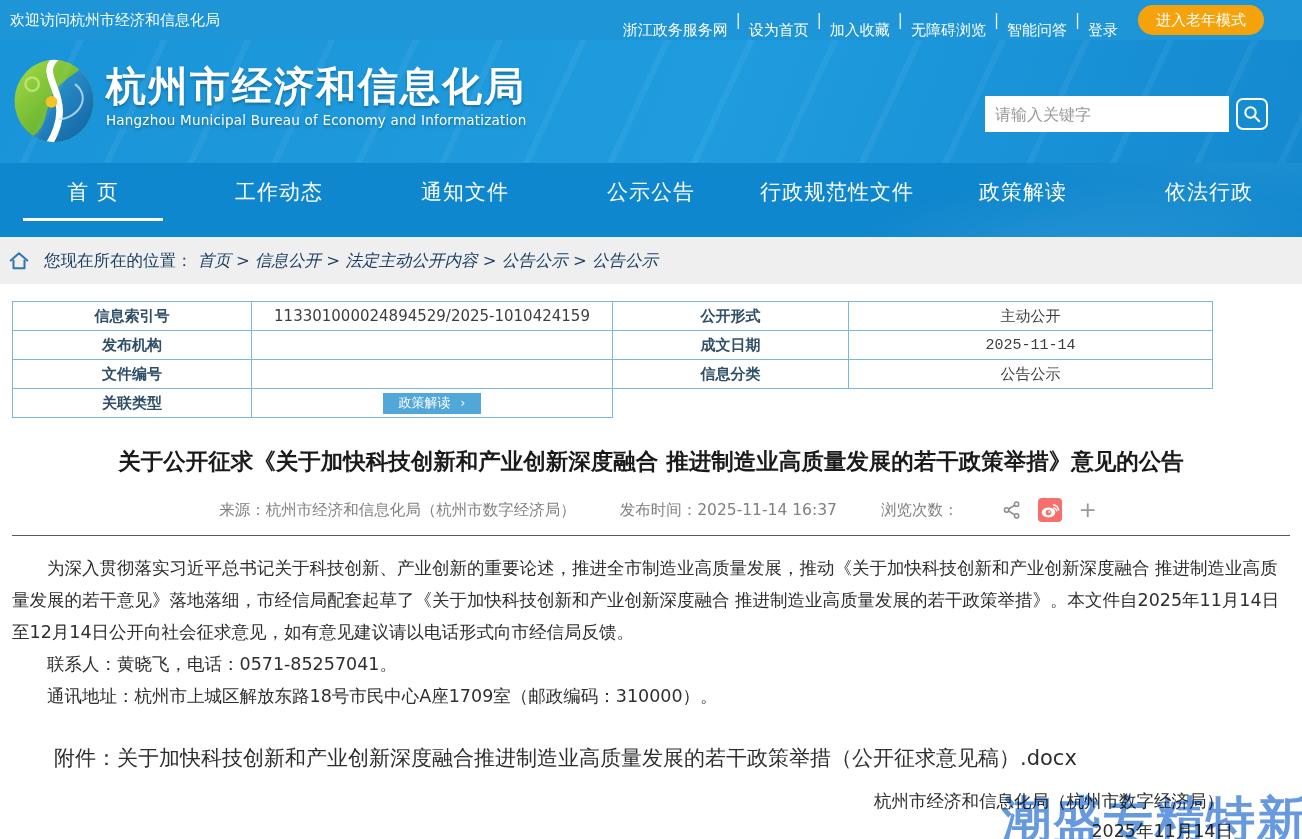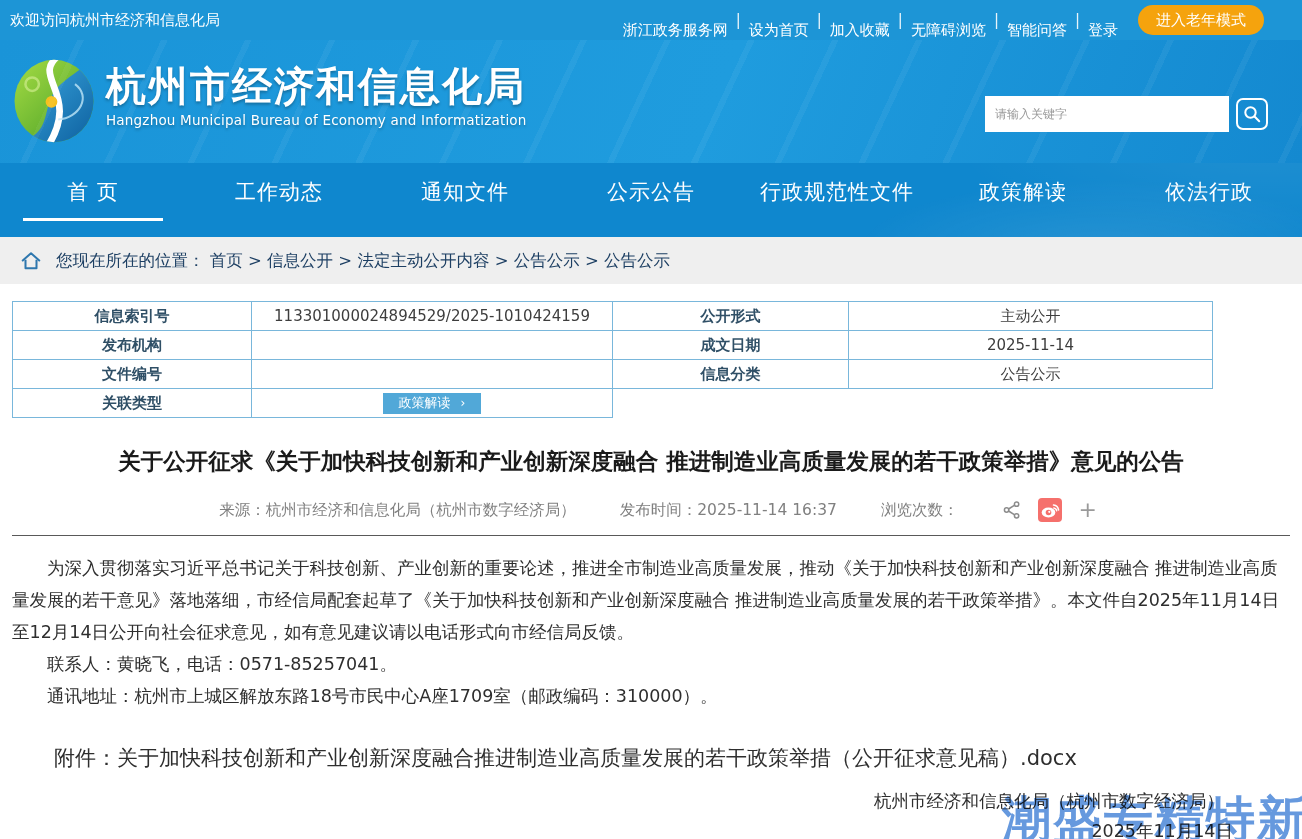--- a/index.html
+++ b/index.html
@@ -29,21 +29,21 @@
     content:""; position:absolute; inset:0; pointer-events:none;
     background:repeating-linear-gradient(115deg, transparent 0 70px, rgba(255,255,255,.05) 70px 76px);
   }
   .logo { position:absolute; left:12px; top:14px; width:84px; height:94px; }
   .site-text { position:absolute; left:106px; top:22px; color:#fff; text-shadow:0 2px 3px rgba(0,0,0,.28); }
   .site-text h1 { font-size:40px; font-weight:bold; letter-spacing:2px; line-height:1.2; }
   .site-text .en { font-size:13.5px; font-weight:normal; letter-spacing:.2px; margin-top:2px; }
   .search { position:absolute; right:34px; top:56px; display:flex; align-items:center; z-index:2; }
   .search input {
     width:244px; height:36px; border:none; outline:none; padding:0 10px;
-    font-size:12px; font-family:inherit; color:#333; background:#fff;
+    font-size:16px; font-family:inherit; color:#333; background:#fff;
   }
   .search input::placeholder { color:#999; }
   .search-btn {
     width:32px; height:32px; margin-left:7px; background:transparent;
     border:2px solid #fff; border-radius:7px; cursor:pointer;
     display:flex; align-items:center; justify-content:center;
   }
   
   .nav {
     height:74px; background:#0f87ce; display:flex; position:relative; overflow:hidden;
@@ -57,25 +57,25 @@
   .nav-item {
     flex:1; display:flex; flex-direction:column; align-items:center;
     padding-top:15px; cursor:pointer; color:#fff; z-index:1;
   }
   .nav-item .lbl { font-size:21px; letter-spacing:1px; }
   .nav-item .underline { width:140px; height:3px; background:#fff; margin-top:12px; visibility:hidden; }
   .nav-item.active .underline { visibility:visible; }
   
   .crumb {
     height:47px; background:#efefef; display:flex; align-items:center;
-    padding-left:20px; font-size:16.5px; color:#1d3f63;
+    padding-left:8px; font-size:16.5px; color:#1d3f63;
   }
   .crumb .home-ico { margin-right:14px; display:flex; }
   .crumb span { white-space:pre; }
-  .crumb .clink { cursor:pointer; }
+  .crumb .clink { cursor:pointer;font-style:italic; }
   
   .content { padding:0 12px; position:relative; }
   .info-grid { margin-top:17px; display:flex; align-items:flex-start; }
   table { border-collapse:collapse; table-layout:fixed; }
   td { border:1px solid #79b7db; height:29px; font-size:15px; text-align:center; overflow:hidden; white-space:nowrap; }
   td.lbl { font-weight:bold; color:#2f4f66; }
   td.val { color:#3d3d3d; }
   .policy-btn {
     display:inline-block; background:#51a8d8; color:#fff; font-size:13px;
     padding:2px 16px 3px 16px; cursor:pointer; line-height:16px;
@@ -238,21 +238,21 @@
         <td class="val"></td>
       </tr>
       <tr>
         <td class="lbl">关联类型</td>
         <td class="val">
           <span class="policy-btn"><span>政策解读</span><span class="arr">›</span></span>
         </td>
       </tr>
     </tbody>
       </table>
-    <table style="width:600px; margin-left:-1px;">
+    <table style="width:600px; margin-left:-1px;font-family:Liberation Mono, monospace;">
       <colgroup>
           <col style="width:236px">
           <col style="width:364px">
         </colgroup>
       <tbody>
           <tr>
         <td class="lbl">公开形式</td>
         <td class="val">主动公开</td>
       </tr>
       <tr>

